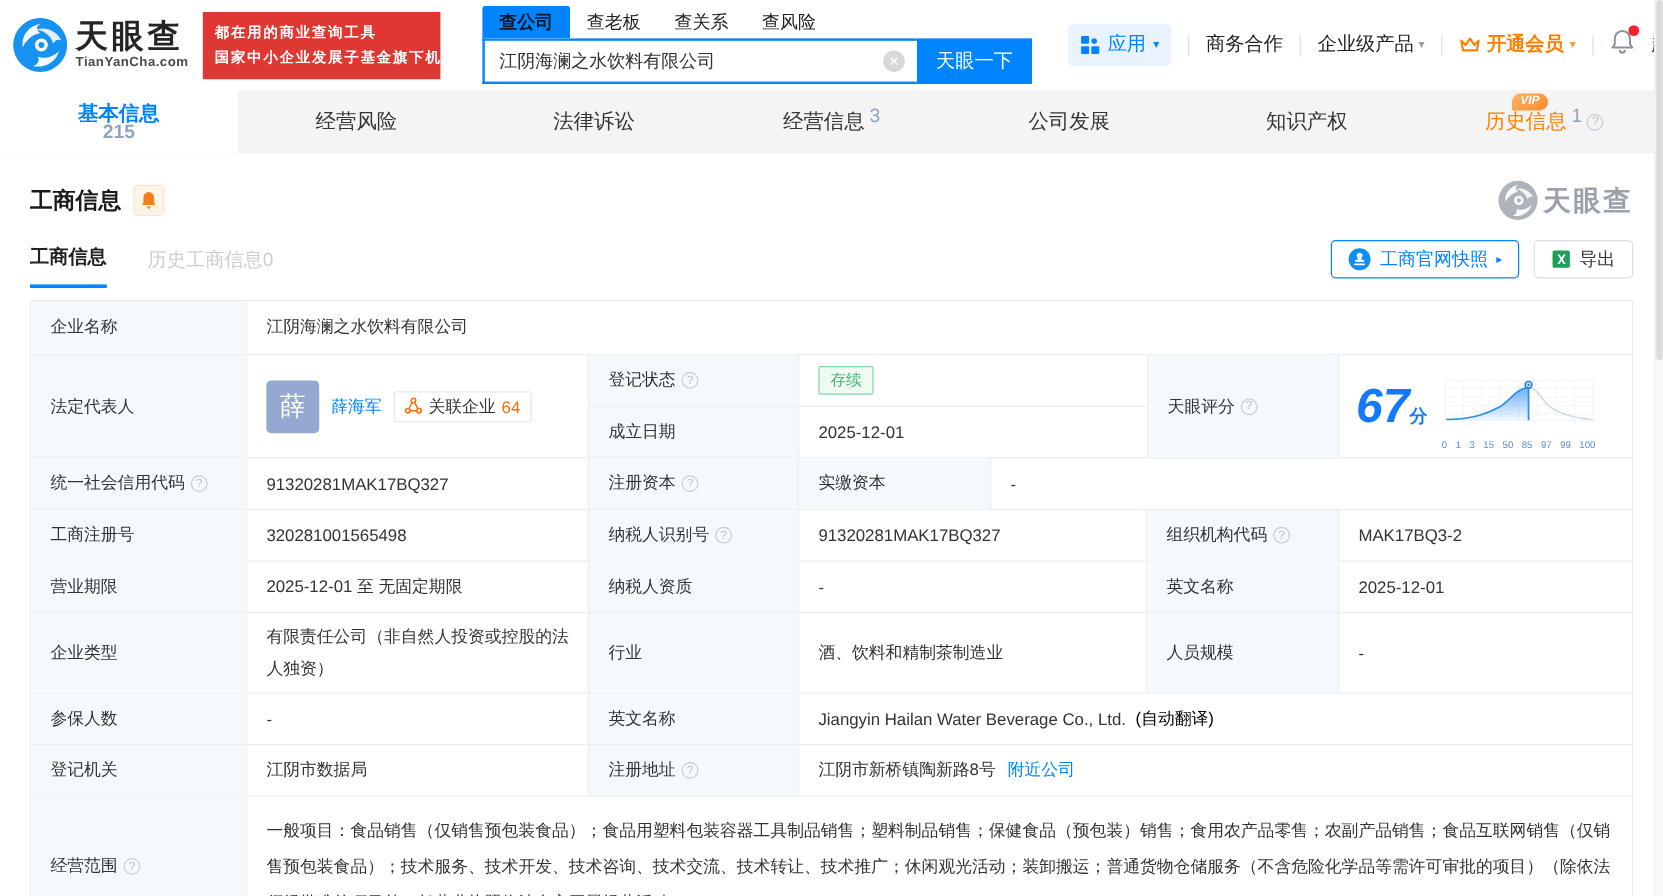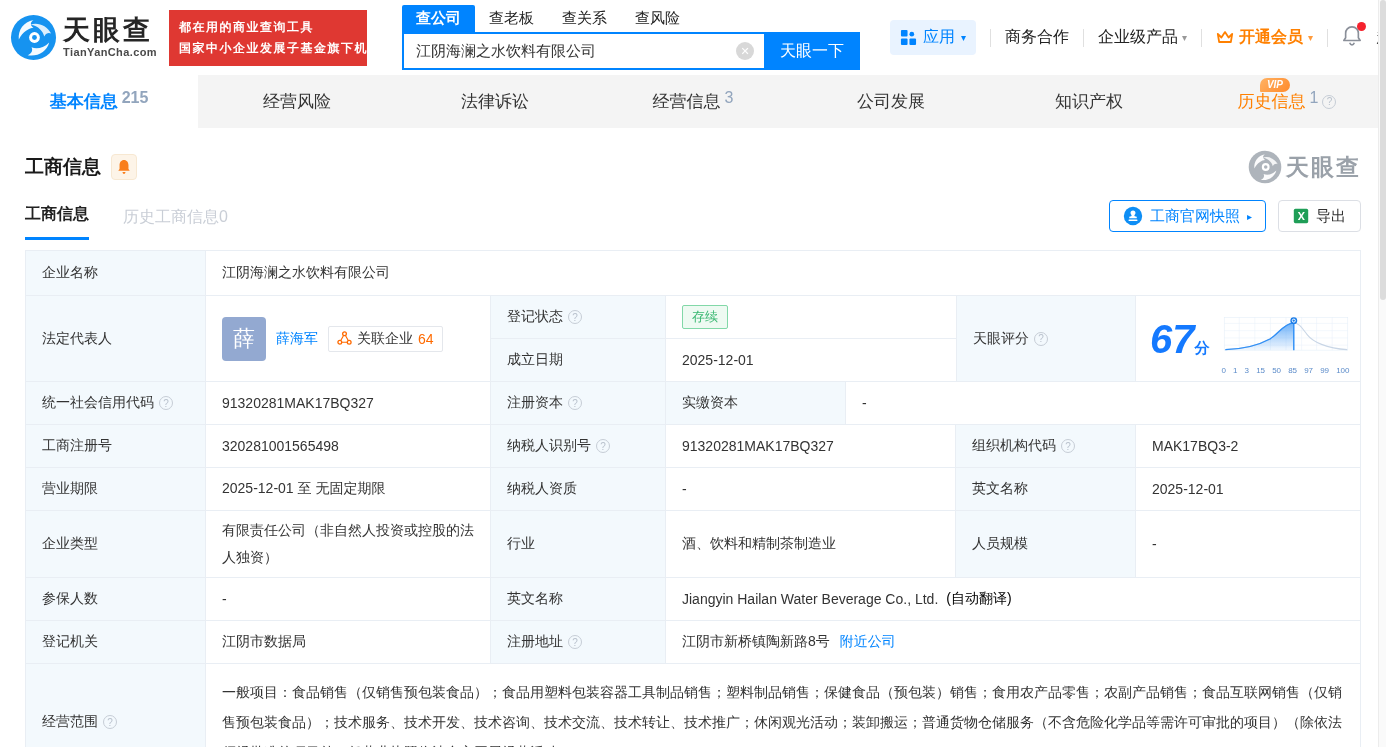--- a/index.html
+++ b/index.html
@@ -11,21 +11,21 @@
   .logo { display:flex; align-items:center; gap:6px; }
   .logo-txt { display:flex; flex-direction:column; line-height:1; }
   .logo-cn { font-size:27px; font-weight:bold; color:#252525; letter-spacing:3px; }
   .logo-en { font-size:11px; font-weight:bold; color:#4a4a4a; margin-top:3px; letter-spacing:.4px; }
   .promo { margin-left:12px; background:#df3832; color:#fff; font-size:12px; font-weight:bold;
     padding:7px 10px; line-height:21px; text-align:justify; width:198px; height:56px; }
   .promo div { letter-spacing:1.5px; white-space:nowrap; }
   .search-wrap { margin-left:35px; }
   .s-tabs { display:flex; height:27px; align-items:flex-end; }
   .s-tab { font-size:15px; color:#222; padding:4px 14px; cursor:pointer; }
-  .s-tab.on { background:#0084ff; color:#ffffff; border-radius:2px 2px 0 0; font-weight:bold; }
+  .s-tab.on { background:#0084ff; color:#0f172a; border-radius:2px 2px 0 0; font-weight:bold; }
   .s-row { display:flex; }
   .s-box { position:relative; }
   .s-input { width:362px; height:38px; border:2px solid #0084ff; border-right:none; outline:none;
     font-size:15px; color:#333; padding:0 34px 0 12px; font-family:inherit; }
   .s-clear { position:absolute; right:10px; top:10px; width:18px; height:18px; border-radius:50%;
     background:#d8d8d8; color:#fff; font-size:11px; display:flex; align-items:center; justify-content:center; cursor:pointer; }
   .s-btn { width:96px; height:38px; background:#0084ff; color:#fff; border:none; font-size:16px;
     cursor:pointer; font-family:inherit; }
   .hmenu { margin-left:30px; display:flex; align-items:center; gap:14px; white-space:nowrap; }
   .chip-app { display:flex; align-items:center; gap:6px; background:#e9f3ff; border-radius:4px;
@@ -34,21 +34,21 @@
   .hitem { font-size:16px; color:#222; cursor:pointer; display:flex; align-items:center; gap:4px; }
   .caret { font-size:10px; color:#999; }
   .vip-link { color:#ff8000; font-weight:bold; display:flex; align-items:center; gap:5px; }
   .bell-wrap { position:relative; cursor:pointer; }
   .red-dot { position:absolute; top:-3px; right:-4px; width:9px; height:9px; border-radius:50%; background:#f5222d; }
 
   
   .ntabs { height:53px; background:#f4f4f4; display:flex; }
   .ntab { flex:1; display:flex; align-items:center; justify-content:center; gap:4px; font-size:17px;
     color:#333; cursor:pointer; position:relative; }
-  .ntab.on { background:#fff; color:#0084ff; font-weight:bold; }
+  .ntab.on { background:#fff; color:#0084ff; font-weight:bold;flex-direction:column; }
   .ncount { font-size:16px; color:#92a5bd; margin-top:-8px; }
   .ntab.hist { color:#ff8000; }
   .vip-badge { position:absolute; top:3px; right:96px; background:linear-gradient(135deg,#ffb264,#ff8a2b);
     color:#fff; font-size:10px; font-weight:bold; font-style:italic; padding:1px 7px 2px; border-radius:7px 7px 7px 1px; }
   .help { display:inline-flex; width:14px; height:14px; border:1px solid #c6cdd6; border-radius:50%;
     color:#b9c2cd; font-size:10px; align-items:center; justify-content:center; flex:none; }
 
   
   .sec-head { display:flex; align-items:center; padding:22px 25px 0; }
   .sec-title { font-size:19px; font-weight:bold; color:#1a1a1a; }
@@ -68,21 +68,21 @@
   .arr-r { font-size:10px; }
 
   
   .tbl { margin:10px 25px 0; border:1px solid #e9eef4; font-size:14px; }
   .trow { display:flex; border-top:1px solid #e9eef4; }
   .trow:first-child { border-top:none; }
   .lc { background:#f3f9fd; color:#333; display:flex; align-items:center; gap:5px;
     padding:0 10px 0 16px; border-right:1px solid #e9eef4; flex:none; }
   .vc { display:flex; align-items:center; padding:0 12px 0 16px; border-right:1px solid #e9eef4; }
   .vc:last-child { border-right:none; }
-  .w-l1{width:180px;} .w-v1{width:285px;} .w-l2{width:175px;} .w-v2{width:290px;} .w-l3{width:180px;}
+  .w-l1{width:180px;} .w-v1{width:285px;} .w-l2{width:175px;} .w-v2{width:290px;} .w-l3{width:160px;}
   .grow { flex:1; border-right:none; }
   .h44{min-height:44px;} .h43{min-height:43px;} .h67{min-height:67px;} .h86{min-height:86px;}
   .midcol { width:465px; display:flex; flex-direction:column; flex:none; }
   .midrow { display:flex; flex:1; }
   .midrow + .midrow { border-top:1px solid #e9eef4; }
   .badge-green { color:#3bb873; background:#eefaf2; border:1px solid #82d8a8; border-radius:2px;
     padding:2px 9px; font-size:13px; }
   .avatar { width:44px; height:44px; border-radius:4px; background:#93a9d1; color:#fff; font-size:22px;
     display:flex; align-items:center; justify-content:center; flex:none; cursor:pointer; }
   .link { color:#0084ff; cursor:pointer; }

